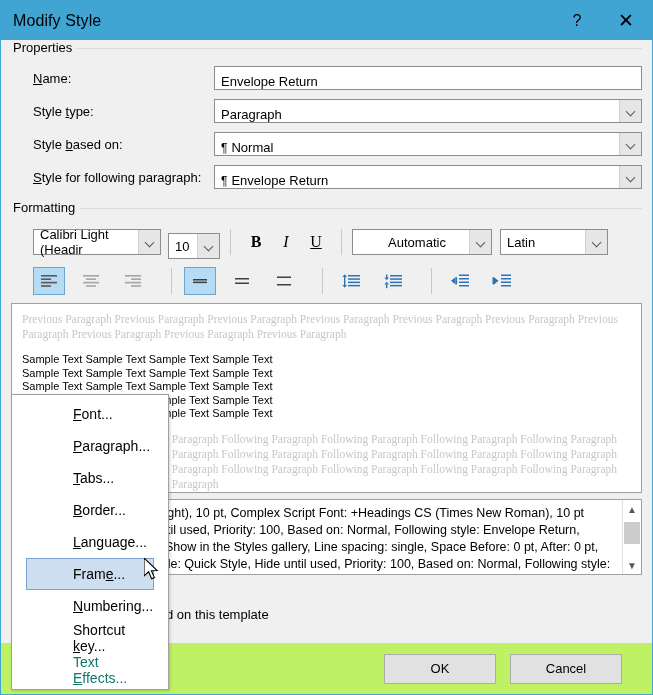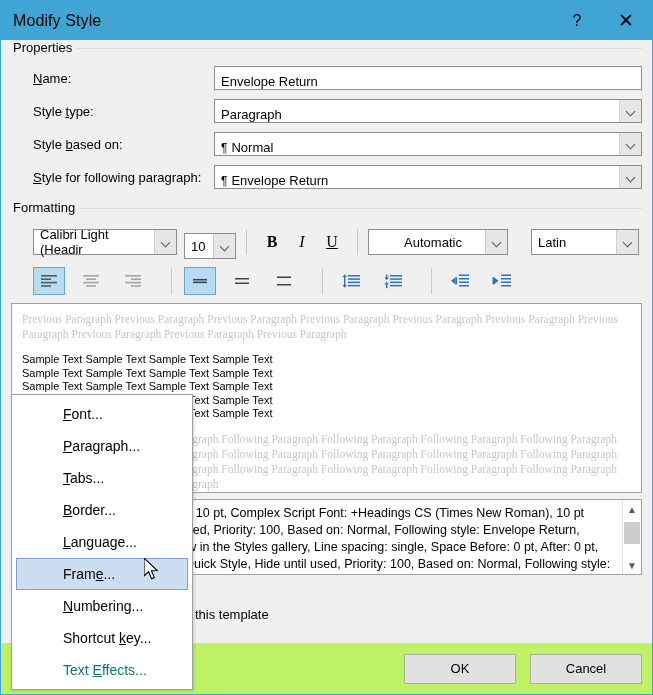--- a/index.html
+++ b/index.html
@@ -90,25 +90,25 @@
 
   
   .fmt-row1 { display: flex; align-items: center; margin-top: 8px; padding-left: 22px; }
   .fmt-row2 { display: flex; align-items: center; margin-top: 8px; padding-left: 22px; }
   .ctrl {
     height: 26px; background: #fff; border: 1px solid #8d8d8d;
     display: flex; align-items: center; font-size: 13px;
     padding-left: 6px; position: relative;
   }
   .ctrl .combo-arrow { height: 24px; }
-  .font-name { width: 144px; }
+  .font-name { width: 128px; }
   .font-size { width: 52px; margin-left: 7px; margin-top: 8px; }
   .color-pick { width: 140px; margin-left: 0; padding-left: 12px; }
   .color-pick .lbl { flex: 1 1 auto; text-align: center; }
-  .script-pick { width: 108px; margin-left: 23px; }
+  .script-pick { width: 108px; margin-left: 8px; }
   .sep { width: 1px; height: 26px; background: #c8c8c8; margin: 0 10px; }
   .sep2 { width: 1px; height: 26px; background: #c8c8c8; margin: 0 12px; }
 
   .tbbtn {
     width: 30px; height: 28px;
     display: flex; align-items: center; justify-content: center;
     font-size: 15px; cursor: default; border: 1px solid transparent;
   }
   .tbbtn.bold { font-weight: bold; font-family: "Liberation Serif", serif; font-size: 16px;}
   .tbbtn.italic { font-style: italic; font-family: "Liberation Serif", serif; font-size: 16px;}
@@ -191,33 +191,33 @@
     border: 1px solid #adadad; background: #e1e1e1;
     font-size: 13px; display: flex; align-items: center; justify-content: center;
     cursor: default; font-family: "Liberation Sans", sans-serif;
   }
   .btn.format {
     background: #cfe5f7; border: 2px solid #2a6099;
     width: 120px; margin-left: 8px;
   }
   .btn-right { margin-left: auto; display: flex; gap: 14px; }
   .btn.ok { width: 112px; }
-  .btn.cancel { width: 112px; margin-right: 0; }
+  .btn.cancel { width: 112px; margin-right: 20px; }
 
   .caret-dn {
     display: inline-block; margin-left: 7px;
     border-left: 4px solid transparent; border-right: 4px solid transparent;
     border-top: 5px solid #000;
   }
 
   
   .menu {
-    position: absolute; left: 10px; top: 393px; width: 182px;
+    position: absolute; left: 10px; top: 393px; width: 158px;
     background: #fff; border: 1px solid #a0a0a0;
-    padding: 3px 4px; z-index: 50;
+    padding: 3px 14px; z-index: 50;
     box-shadow: 1px 1px 3px rgba(0,0,0,.18);
   }
   .mitem {
     height: 32px; display: flex; align-items: center;
     padding-left: 46px; font-size: 14px; color: #000;
     border: 1px solid transparent; cursor: default;
   }
   .mitem.hl {
     background: #cddef0; border-color: #7da2ce;
   }

